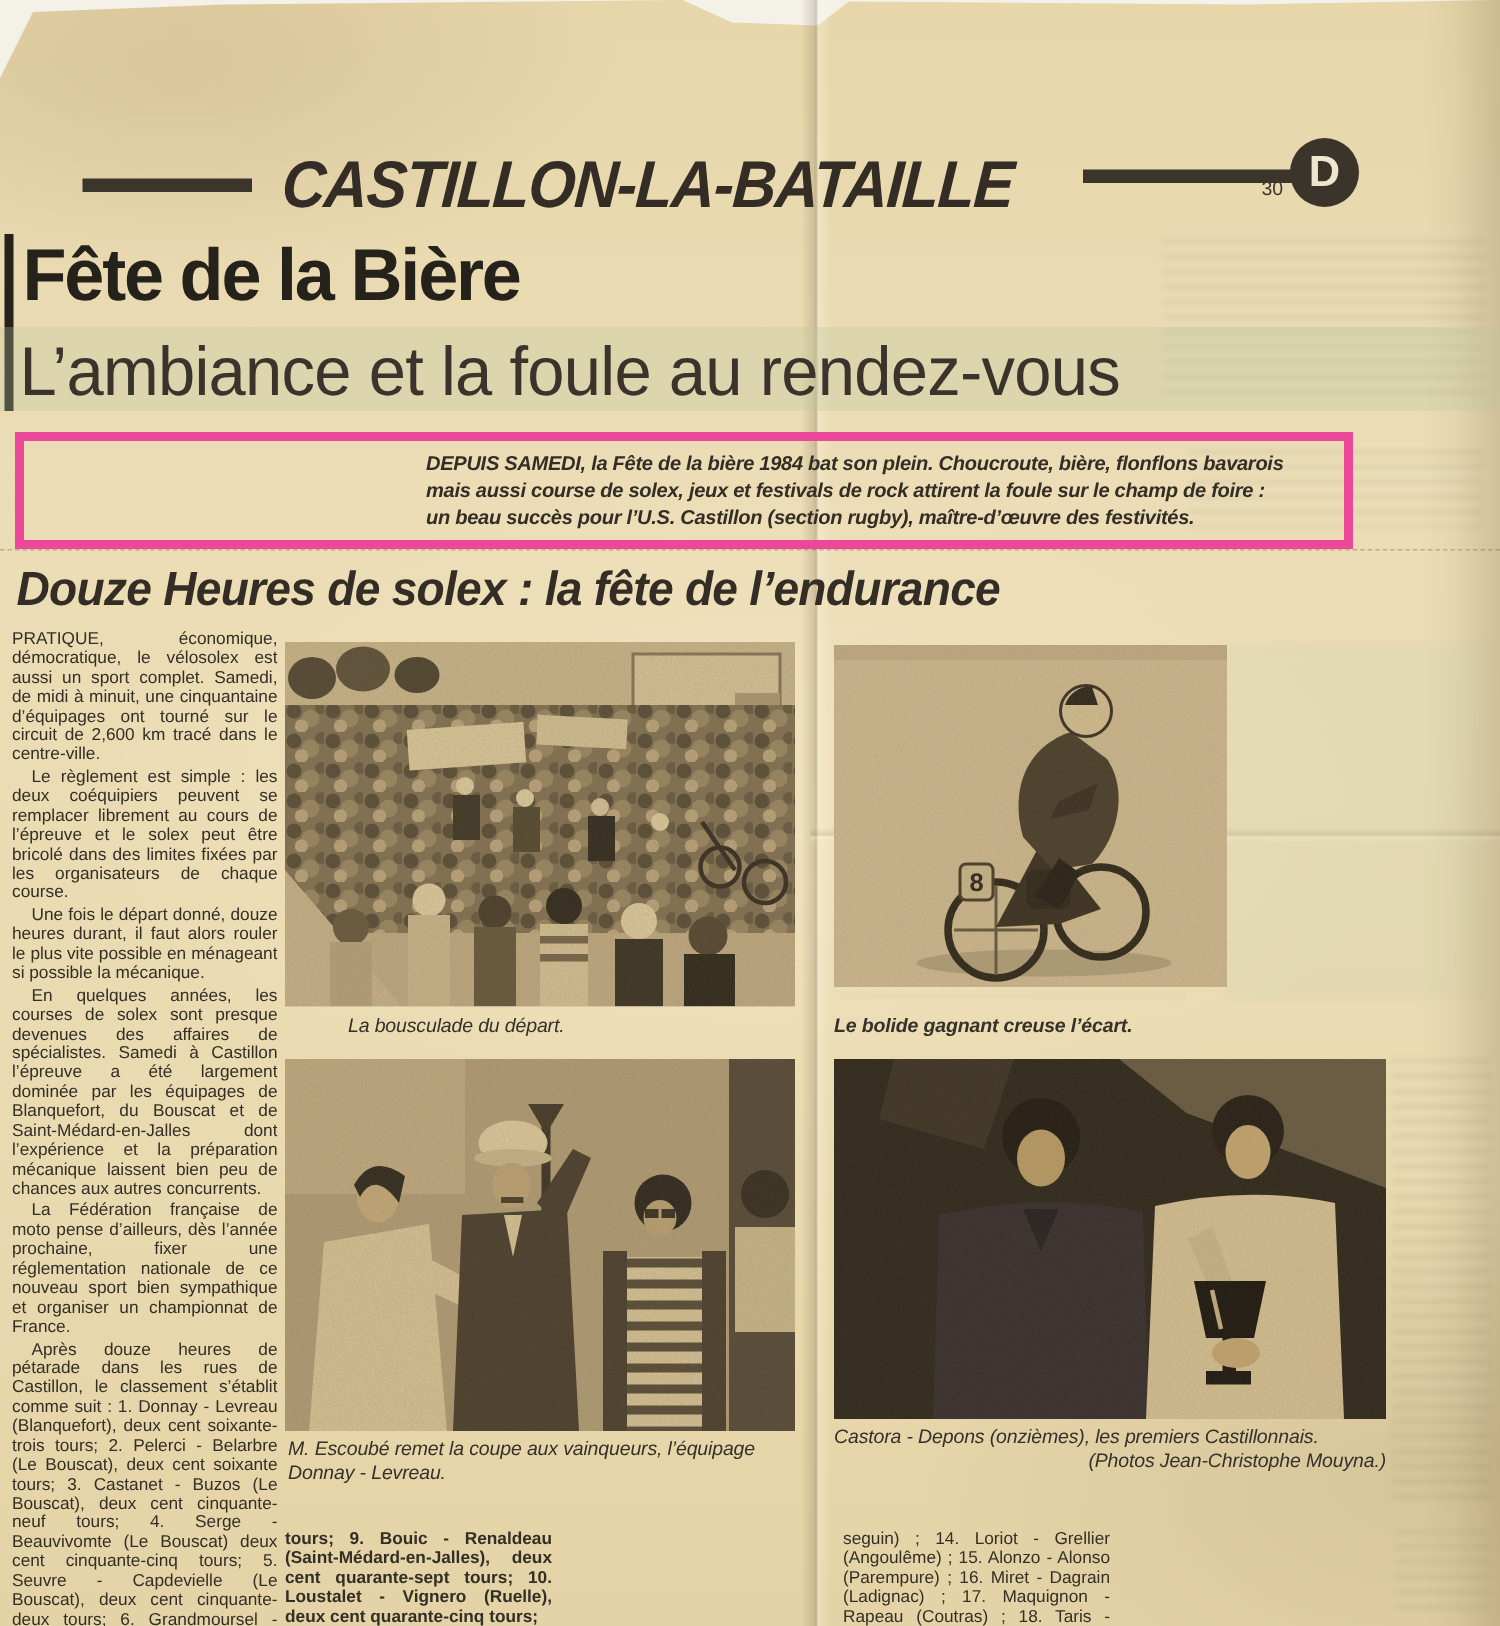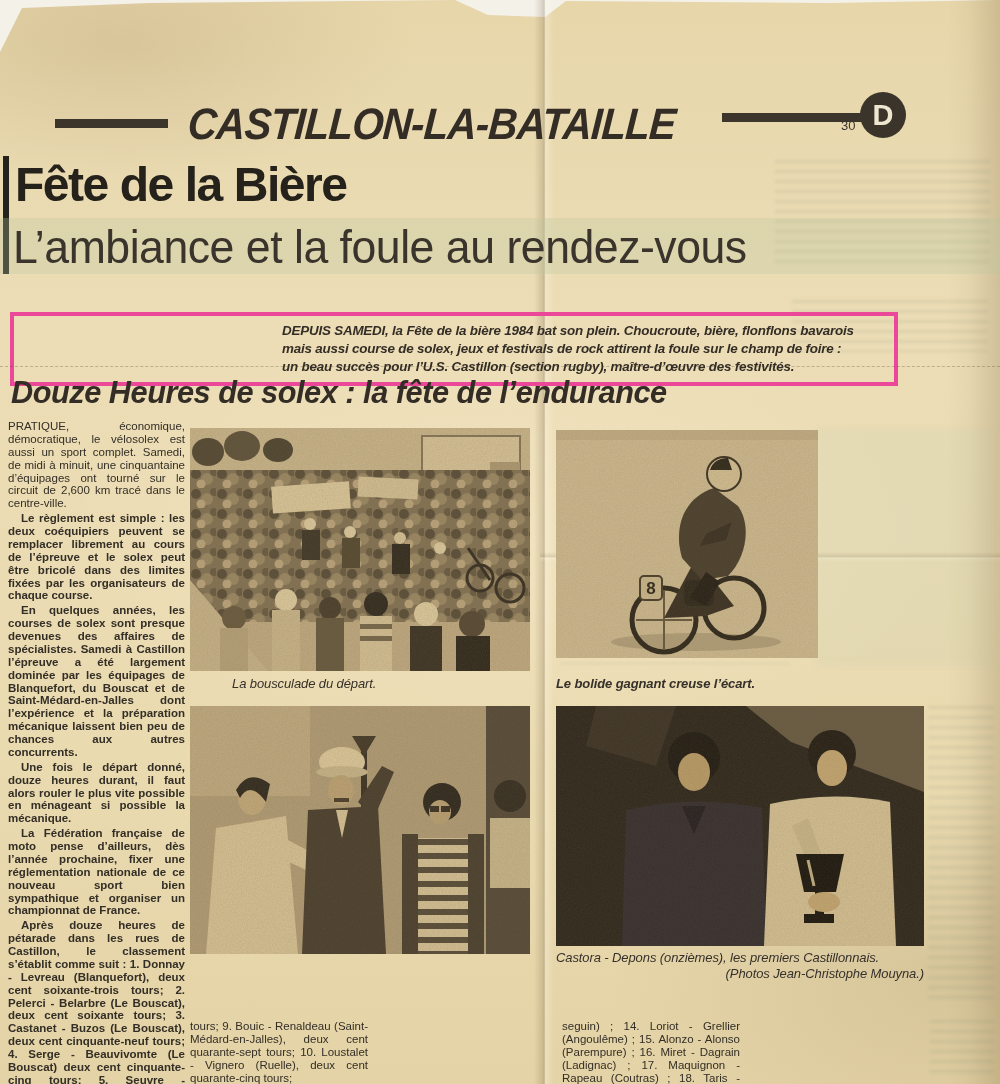--- a/index.html
+++ b/index.html
@@ -38,34 +38,34 @@
 
   
   #headline-bar{position:absolute;left:3px;top:156px;width:6px;height:118px;background:#25211b;}
   #headline{position:absolute;left:15px;top:156px;font-size:49px;font-weight:bold;letter-spacing:-1.5px;
     color:#25211b;white-space:nowrap;transform:scaleX(.98);transform-origin:left;}
   #subband{position:absolute;left:0;top:218px;width:1000px;height:56px;background:rgba(186,199,160,.30);}
   #subheadline{position:absolute;left:13px;top:220px;font-size:46px;font-weight:normal;color:#3a342c;
     letter-spacing:-.5px;white-space:nowrap;transform:scaleX(.97);transform-origin:left;}
 
   
-  #leadbox{position:absolute;left:10px;top:288px;width:880px;height:66px;border:4px solid #ec4899;margin-top:24px;}
+  #leadbox{position:absolute;left:10px;top:288px;width:880px;height:66px;border:6px solid #ec4899;}
   #lead{position:absolute;left:268px;top:6px;width:578px;font-size:13.4px;font-style:italic;font-weight:bold;
     color:#332d25;line-height:1.33;letter-spacing:-.2px;}
   #lead-sep{position:absolute;left:0;top:366px;width:1000px;border-top:1px dashed rgba(70,58,40,.28);}
 
   
   #section-heading{position:absolute;left:11px;top:374px;font-size:32px;font-style:italic;font-weight:bold;
     color:#332d26;white-space:nowrap;transform:scaleX(.96);transform-origin:left;letter-spacing:-.5px;}
 
   
   .newscol{font-size:11.5px;line-height:1.12;color:#332e26;text-align:justify;overflow:hidden;}
   #col1{position:absolute;left:8px;top:420px;width:177px;height:664px;}
   .newscol p{margin:0 0 2px 0;}
-  .newscol p + p{text-indent:13px;font-weight:bold;}
+  .newscol p + p{text-indent:13px;}
   .rescol{position:absolute;top:1020px;width:178px;height:64px;}
 
   
   .photo{position:absolute;overflow:hidden;background:#cfc8ba;}
   .photo svg{display:block;filter:contrast(.94) brightness(1.02);}
   .photo .tint{position:absolute;inset:0;background:#ecd9ad;mix-blend-mode:multiply;opacity:.9;}
   .caption{position:absolute;font-size:13px;font-style:italic;color:#35302a;line-height:1.25;letter-spacing:-.1px;}
   .credit{display:block;text-align:right;}
 </style>
 </head>
@@ -99,22 +99,22 @@
   <div id="leadbox">
     <div id="lead">DEPUIS SAMEDI, la Fête de la bière 1984 bat son plein. Choucroute, bière, flonflons bavarois mais aussi course de solex, jeux et festivals de rock attirent la foule sur le champ de foire : un beau succès pour l’U.S. Castillon (section rugby), maître-d’œuvre des festivités.</div>
   </div>
   <div id="lead-sep"></div>
 
   <div id="section-heading">Douze Heures de solex : la fête de l’endurance</div>
 
   <div id="col1" class="newscol">
     <p>PRATIQUE, économique, démocratique, le vélosolex est aussi un sport complet. Samedi, de midi à minuit, une cinquantaine d’équipages ont tourné sur le circuit de 2,600 km tracé dans le centre-ville.</p>
     <p>Le règlement est simple : les deux coéquipiers peuvent se remplacer librement au cours de l’épreuve et le solex peut être bricolé dans des limites fixées par les organisateurs de chaque course.</p>
+    <p>Une fois le départ donné, douze heures durant, il faut alors rouler le plus vite possible en ménageant si possible la mécanique.</p>
     <p>En quelques années, les courses de solex sont presque devenues des affaires de spécialistes. Samedi à Castillon l’épreuve a été largement dominée par les équipages de Blanquefort, du Bouscat et de Saint-Médard-en-Jalles dont l’expérience et la préparation mécanique laissent bien peu de chances aux autres concurrents.</p>
-    <p>Une fois le départ donné, douze heures durant, il faut alors rouler le plus vite possible en ménageant si possible la mécanique.</p>
     <p>La Fédération française de moto pense d’ailleurs, dès l’année prochaine, fixer une réglementation nationale de ce nouveau sport bien sympathique et organiser un championnat de France.</p>
     <p>Après douze heures de pétarade dans les rues de Castillon, le classement s’établit comme suit : 1. Donnay - Levreau (Blanquefort), deux cent soixante-trois tours; 2. Pelerci - Belarbre (Le Bouscat), deux cent soixante tours; 3. Castanet - Buzos (Le Bouscat), deux cent cinquante-neuf tours; 4. Serge - Beauvivomte (Le Bouscat) deux cent cinquante-cinq tours; 5. Seuvre - Capdevielle (Le Bouscat), deux cent cinquante-deux tours; 6. Grandmoursel - Lucet (Blanquefort), deux cent cinquante et un tours; 7. Grandmoursel - Alabrune (Blanquefort), deux cent quarante-neuf tours; 8. Seeh - Cheniau (Saint-Médard-en-Jalles), deux cent quarante-huit</p>
   </div>
 
   <svg width="0" height="0" style="position:absolute" aria-hidden="true">
     <filter id="grain">
         <feTurbulence type="fractalNoise" baseFrequency="0.8" numOctaves="2"></feTurbulence>
       <feColorMatrix type="matrix" values="0 0 0 0 0.22  0 0 0 0 0.19  0 0 0 0 0.14  0 0 0 0.65 0"></feColorMatrix>
       </filter>
   </svg>
@@ -239,20 +239,21 @@
       <rect x="224" y="132" width="56" height="116" fill="url(#strp)"></rect>
       <rect x="212" y="128" width="16" height="120" fill="#4a443b"></rect>
       <rect x="278" y="128" width="16" height="120" fill="#4a443b"></rect>
 
       <circle cx="320" cy="90" r="16" fill="#332e27"></circle>
       <rect x="300" y="112" width="40" height="70" fill="#d9d3c3"></rect>
       <rect width="340" height="248" filter="url(#grain)" opacity="0.4"></rect>
     </svg>
     <div class="tint"></div>
   </div>
+  <div class="caption" style="left:192px;top:958px;width:352px;">M. Escoubé remet la coupe aux vainqueurs, l’équipage Donnay - Levreau.</div>
 
   <div class="photo" style="left:556px;top:706px;width:368px;height:240px;">
     <svg width="368" height="240" viewBox="0 0 368 240">
       <rect width="368" height="240" fill="#2c2721"></rect>
       <polygon points="190,0 368,0 368,86 235,36" fill="#6d665a"></polygon>
       <polygon points="40,0 120,0 100,60 30,40" fill="#3c362e"></polygon>
 
       <circle cx="138" cy="52" r="26" fill="#1d1914"></circle>
       <ellipse cx="138" cy="66" rx="16" ry="19" fill="#c6b38f"></ellipse>
       <path d="M70,104 Q138,88 206,102 L210,240 L66,240 Z" fill="#34303c"></path>
@@ -270,15 +271,15 @@
       <ellipse cx="268" cy="196" rx="16" ry="10" fill="#d2c09c"></ellipse>
       <rect width="368" height="240" filter="url(#grain)" opacity="0.35"></rect>
     </svg>
     <div class="tint"></div>
   </div>
   <div class="caption" style="left:556px;top:950px;width:368px;">
     <span>Castora - Depons (onzièmes), les premiers Castillonnais.</span>
     <span class="credit">(Photos Jean-Christophe Mouyna.)</span>
   </div>
 
-  <div class="rescol newscol" style="left:190px;">tours; 9. Bouic - Renaldeau (Saint-Médard-en-Jalles), deux cent quarante-sept tours; 10. Loustalet - Vignero (Ruelle), deux cent quarante-cinq tours;</div>
+  <div class="rescol newscol" style="left:190px;font-weight:bold;">tours; 9. Bouic - Renaldeau (Saint-Médard-en-Jalles), deux cent quarante-sept tours; 10. Loustalet - Vignero (Ruelle), deux cent quarante-cinq tours;</div>
   <div class="rescol newscol" style="left:562px;">seguin) ; 14. Loriot - Grellier (Angoulême) ; 15. Alonzo - Alonso (Parempure) ; 16. Miret - Dagrain (Ladignac) ; 17. Maquignon - Rapeau (Coutras) ; 18. Taris - Sou-</div>
 </div>
 
 </body></html>

